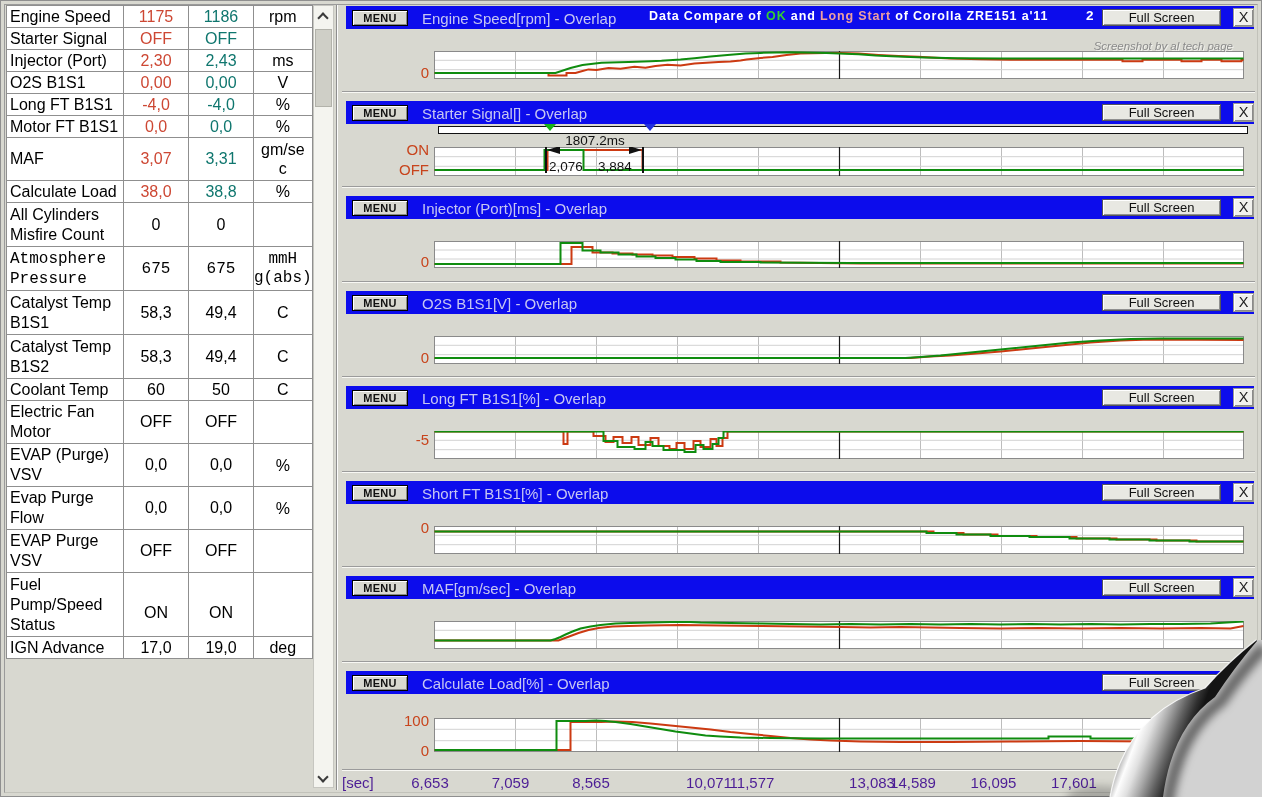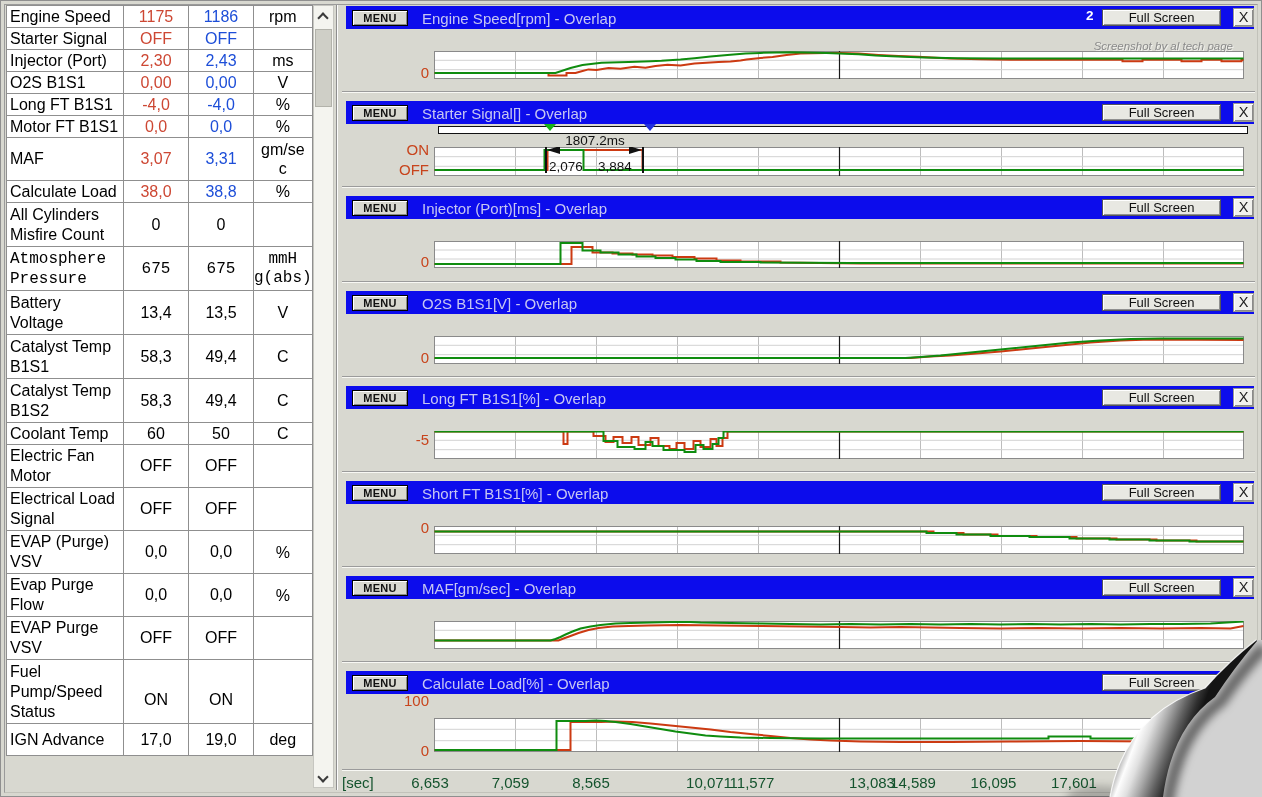--- a/index.html
+++ b/index.html
@@ -8,21 +8,21 @@
 #frame-i { position:absolute; left:4px; top:4px; right:4px; bottom:4px; border:1px solid #9a9a9a; border-right-color:#c2c2ba; border-bottom-color:#c2c2ba; pointer-events:none; z-index:5; }
 
 #tbl { position:absolute; left:6px; top:5px; border-collapse:collapse; background:#fff;
   font-size:16px; color:#000; }
 #tbl td, #tbl th { border:1px solid #8f8f8f; vertical-align:middle; line-height:20px; overflow:hidden; }
 #tbl th { background:#efefe9; font-size:16px; font-weight:bold; border-bottom:2px solid #3c3c3c; border-top:2px solid #3c3c3c; }
 #tbl .pn { width:117px; padding-left:3px; white-space:nowrap;margin-left:36px; }
 #tbl td { text-align:center; }
 #tbl td.pn { text-align:left; }
 #tbl .cur { color:#cd4733; width:65px; }
-#tbl .ref { color:#1d4ed8; width:65px; }
+#tbl .ref { color:#0f766e; width:65px; }
 #tbl .blk { color:#000; }
 #tbl .un { width:57px; line-height:19px; }
 #hdr-row { height:43px; }
 
 #sbar { position:absolute; left:313px; top:5px; width:21px; height:783px; background:#f4f4ef; border:1px solid #c6c6c0; }
 .chev { position:absolute; left:5px; width:8px; height:8px; }
 .chev.up { border-left:2px solid #3a3a3a; border-top:2px solid #3a3a3a; transform:rotate(45deg); }
 .chev.dn { border-right:2px solid #3a3a3a; border-bottom:2px solid #3a3a3a; transform:rotate(45deg); }
 #sthumb { position:absolute; left:1px; top:23px; width:17px; height:78px; background:#cfcfc7; border:1px solid #b2b2aa; }
 #vdiv1 { position:absolute; left:336px; top:5px; width:1px; height:785px; background:#8e8e8e; }
@@ -36,21 +36,21 @@
 .fsbtn { position:absolute; left:756px; top:3px; width:119px; height:17px; background:#e8e8e2;
   border:1px solid #55555a; box-shadow:inset 1px 1px 0 #fff, inset -1px -1px 0 #909090;
   font-size:13px; color:#111; text-align:center; line-height:15px; }
 .xbtn { position:absolute; left:887px; top:2px; width:21px; height:19px; background:#f1f1ed;
   border:1px solid #9a9a94; box-shadow:inset 1px 1px 0 #fff, inset -1px -1px 0 #8a8a8a;
   font-size:14.5px; color:#222; text-align:center; line-height:17px; }
 .plot { position:absolute; left:433.5px; width:810px; }
 .groove { position:absolute; left:342px; width:913px; height:2px;
   border-top:1px solid #9b9b9b; border-bottom:1px solid #f8f8f4; }
 .ylab { position:absolute; left:369px; width:60px; text-align:right; font-size:15px; color:#c8441c; line-height:16px; }
-.axlab { position:absolute; top:774px; width:80px; text-align:center; font-size:15px; color:#14532d; line-height:17px; }
+.axlab { position:absolute; top:774px; width:80px; text-align:center; font-size:15px; color:#4c1d95; line-height:17px; }
 
 #cmp { position:absolute; left:649px; top:10px; font-size:12.5px; line-height:13px; font-weight:bold; color:#fff; white-space:nowrap; letter-spacing:0.85px; }
 #cmp .ok { color:#33cc33; } #cmp .ls { color:#eda0a0; }
 #two { position:absolute; left:1086px; top:9px; font-size:13.5px; line-height:14px; font-weight:bold; color:#fff; }
 #wmark { position:absolute; left:1050px; top:40px; width:183px; text-align:right; font-size:11.5px;
   font-style:italic; color:#8a8a8a; text-shadow:1px 1px 0 rgba(250,250,246,0.75); }
 #slider { position:absolute; left:438px; top:126px; width:810px; height:8px; background:#fff; border:1px solid #111; }
 #tri-g { position:absolute; left:544px; top:124px; width:0; height:0;
   border-left:6px solid transparent; border-right:6px solid transparent; border-top:7px solid #17b317; }
 #tri-b { position:absolute; left:644px; top:124px; width:0; height:0;
@@ -116,26 +116,20 @@
           <td class="blk">0</td>
           <td class="un"></td>
         </tr>
 <tr style="height:44px;font-family:Liberation Mono, monospace;">
           <td class="pn">Atmosphere<br>Pressure</td>
           <td class="blk">675</td>
           <td class="blk">675</td>
           <td class="un">mmH<br>g(abs)</td>
         </tr>
 <tr style="height:44px;">
-          <td class="pn">Battery<br>Voltage</td>
-          <td class="blk">13,4</td>
-          <td class="blk">13,5</td>
-          <td class="un">V</td>
-        </tr>
-<tr style="height:44px;">
           <td class="pn">Catalyst Temp<br>B1S1</td>
           <td class="blk">58,3</td>
           <td class="blk">49,4</td>
           <td class="un">C</td>
         </tr>
 <tr style="height:44px;">
           <td class="pn">Catalyst Temp<br>B1S2</td>
           <td class="blk">58,3</td>
           <td class="blk">49,4</td>
           <td class="un">C</td>
@@ -146,26 +140,20 @@
           <td class="blk">50</td>
           <td class="un">C</td>
         </tr>
 <tr style="height:43px;">
           <td class="pn">Electric Fan<br>Motor</td>
           <td class="blk">OFF</td>
           <td class="blk">OFF</td>
           <td class="un"></td>
         </tr>
 <tr style="height:43px;">
-          <td class="pn">Electrical Load<br>Signal</td>
-          <td class="blk">OFF</td>
-          <td class="blk">OFF</td>
-          <td class="un"></td>
-        </tr>
-<tr style="height:43px;">
           <td class="pn">EVAP (Purge)<br>VSV</td>
           <td class="blk">0,0</td>
           <td class="blk">0,0</td>
           <td class="un">%</td>
         </tr>
 <tr style="height:43px;">
           <td class="pn">Evap Purge<br>Flow</td>
           <td class="blk">0,0</td>
           <td class="blk">0,0</td>
           <td class="un">%</td>
@@ -175,21 +163,21 @@
           <td class="blk">OFF</td>
           <td class="blk">OFF</td>
           <td class="un"></td>
         </tr>
 <tr style="height:64px;">
           <td class="pn">Fuel<br>Pump/Speed<br>Status</td>
           <td class="blk" style="padding-top:16px;">ON</td>
           <td class="blk" style="padding-top:16px;">ON</td>
           <td class="un"></td>
         </tr>
-<tr style="height:32px;">
+<tr style="height:22px;">
           <td class="pn">IGN Advance</td>
           <td class="blk">17,0</td>
           <td class="blk">19,0</td>
           <td class="un">deg</td>
         </tr>
 </tbody>
     </table>
 <div id="sbar">
       <div class="chev up" style="top:8px;"></div>
       <div class="chev dn" style="bottom:6px;"></div>
@@ -395,32 +383,33 @@
       <polyline points="0.5,32 136.5,32 136.5,4 166.5,4 181.5,3.5 198.5,4 216.5,5.5 236.5,7.5 256.5,9.5 276.5,11.5 296.5,14 316.5,16 336.5,18 356.5,20 376.5,21.5 396.5,22.5 426.5,23.5 466.5,24 516.5,24 576.5,23.5 646.5,23 716.5,23.5 809.5,23.5" fill="none" stroke="#cc3a12" stroke-width="2"></polyline>
       <polyline points="0.5,32 122.5,32 122.5,3 151.5,3 161.5,2.5 171.5,3 181.5,4 196.5,6 211.5,8.5 226.5,11 241.5,13.5 256.5,15.5 271.5,17.5 286.5,18.5 306.5,19.5 336.5,20 386.5,20.5 466.5,20.5 566.5,20.5 614.5,20.5 614.5,18.5 656.5,18.5 656.5,20.5 706.5,20.5 766.5,20.5 794.5,19.5 809.5,19.5" fill="none" stroke="#0f8c0f" stroke-width="2"></polyline>
 </svg>
 <div class="ylab" style="top:65px;">0</div>
     <div class="ylab" style="top:142px;">ON</div>
     <div class="ylab" style="top:162px;">OFF</div>
     <div class="ylab" style="top:254px;">0</div>
     <div class="ylab" style="top:350px;">0</div>
     <div class="ylab" style="top:432px;">-5</div>
     <div class="ylab" style="top:520px;">0</div>
-    <div class="ylab" style="top:693px;">100</div>
+    <div class="ylab" style="top:713px;">100</div>
     <div class="ylab" style="top:743px;">0</div>
 <div class="axlab" style="left:342px;width:40px;text-align:left;">[sec]</div>
     <div class="axlab" style="left:390.0px;">6,653</div>
     <div class="axlab" style="left:470.5px;">7,059</div>
     <div class="axlab" style="left:551.0px;">8,565</div>
     <div class="axlab" style="left:669px;">10,071</div>
     <div class="axlab" style="left:712.0px;">11,577</div>
     <div class="axlab" style="left:832px;">13,083</div>
     <div class="axlab" style="left:873.0px;">14,589</div>
     <div class="axlab" style="left:953.5px;">16,095</div>
     <div class="axlab" style="left:1034.0px;">17,601</div>
+<div id="cmp">Data Compare of <span class="ok">OK</span> and <span class="ls">Long Start</span> of Corolla ZRE151 a'11</div>
 <div id="two">2</div>
 <div id="wmark">Screenshot by al tech page</div>
 <div id="slider"></div>
     <div id="tri-g"></div>
     <div id="tri-b"></div>
 <div id="ms">1807.2ms</div>
 <svg id="curl" width="230" height="187" viewBox="1042 615 230 187">
 <defs>
 <linearGradient id="foldg" gradientUnits="userSpaceOnUse" x1="1131" y1="722" x2="1189" y2="744">
 <stop offset="0" stop-color="#949494"></stop>

